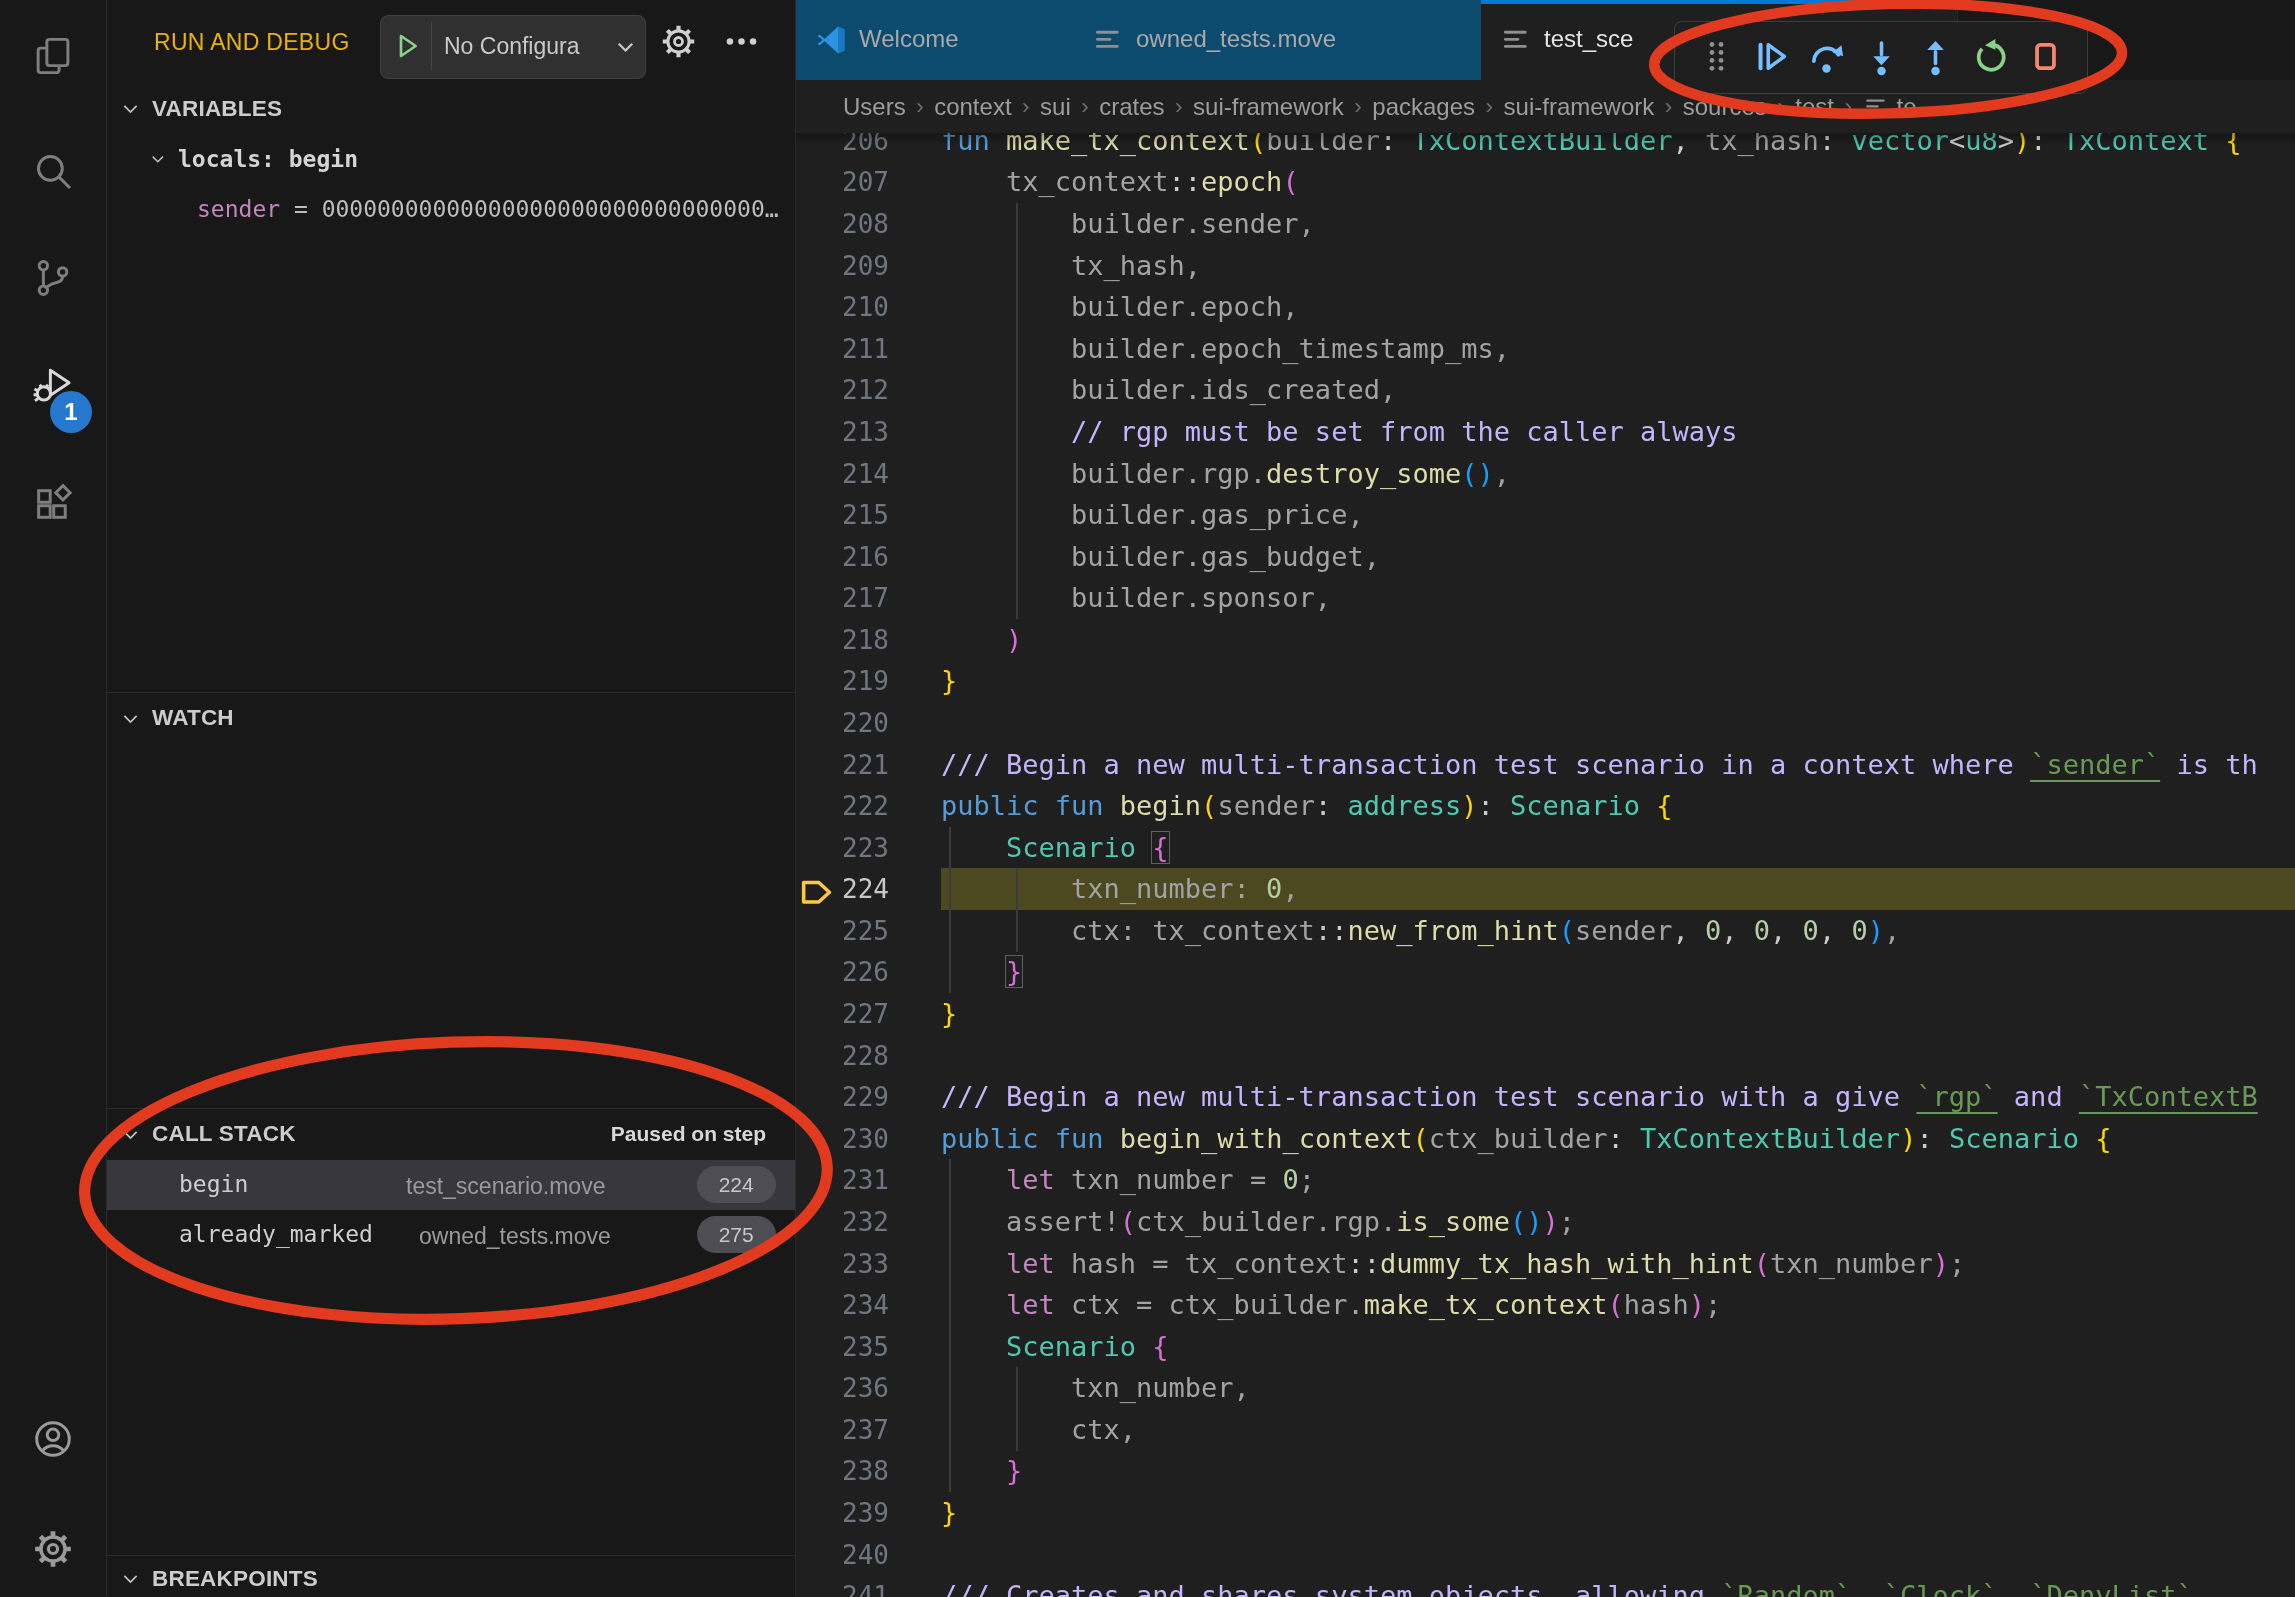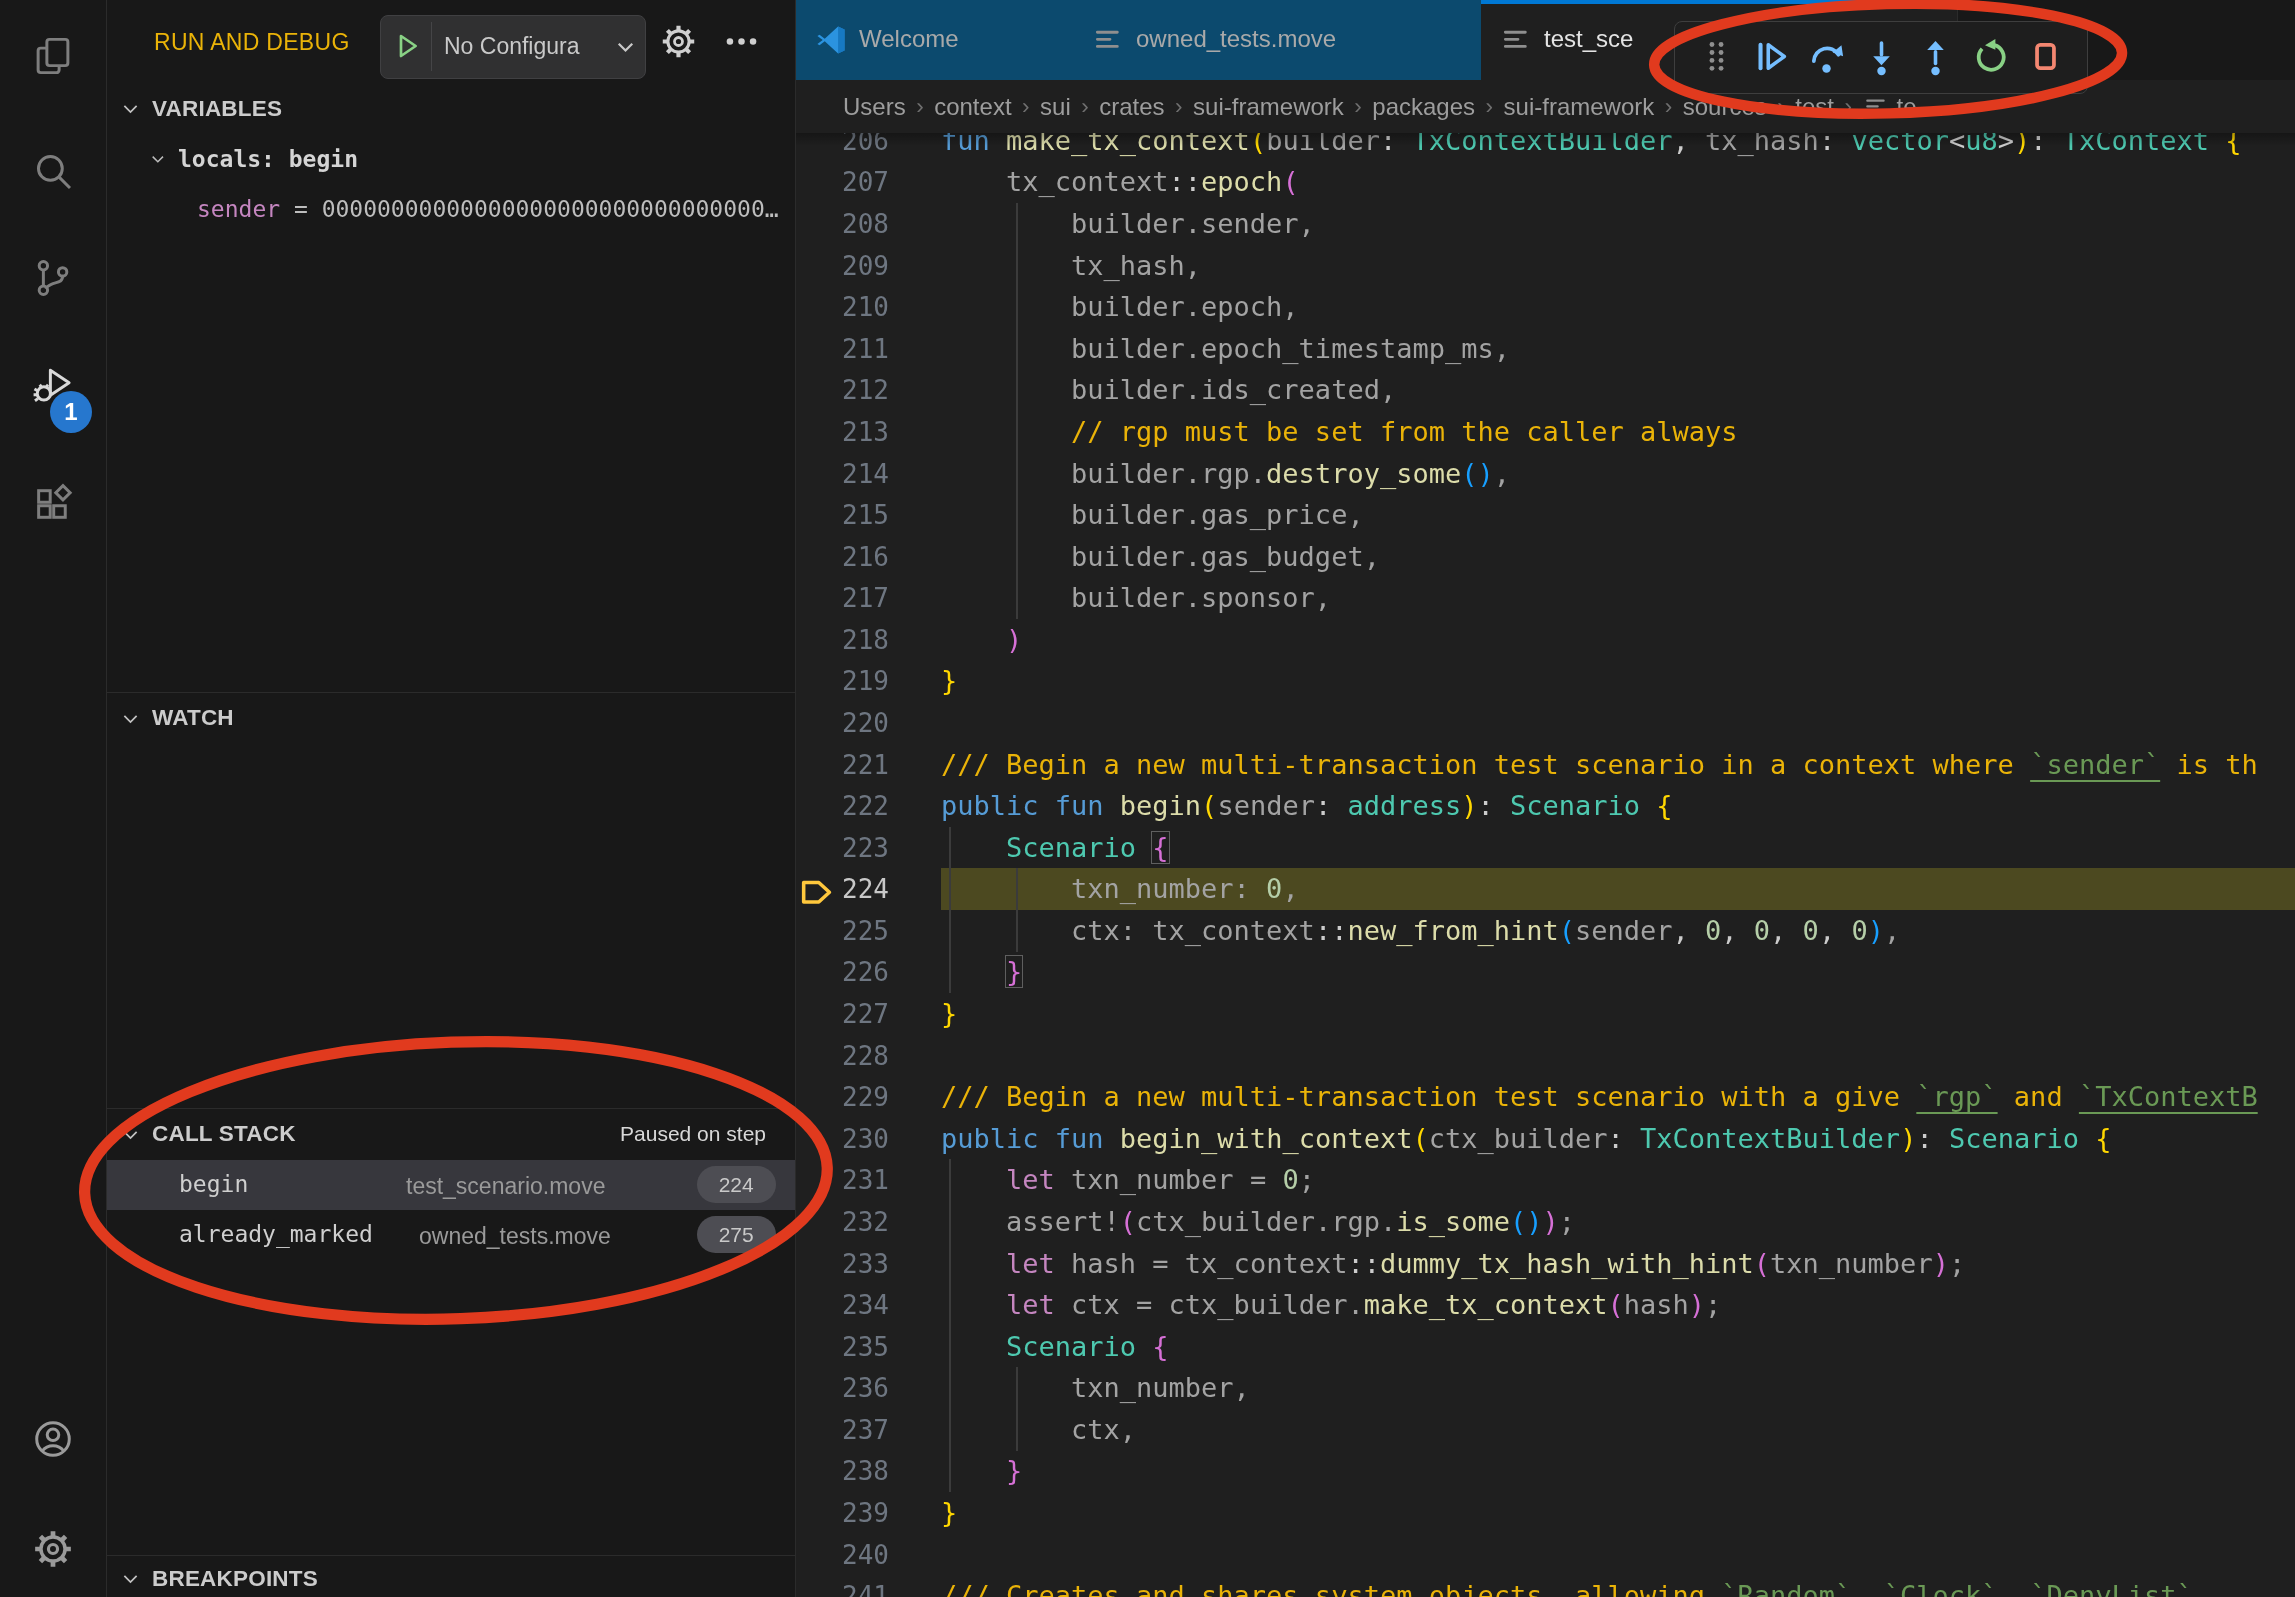--- a/index.html
+++ b/index.html
@@ -32,21 +32,21 @@
   #var-scope{position:absolute;left:71px;top:146px;font-size:23px;font-weight:600;color:#d4d4d4}
   #var-entry{position:absolute;left:90px;top:196px;font-size:23px;white-space:nowrap;overflow:hidden;width:592px}
   #var-entry .vname{color:#c586c0}
   #var-entry .vval{color:#bdbdbd}
   .cs-row{position:absolute;left:0;width:100%;height:50px}
   .cs-row.selected{background:#37373d}
   .cs-fn{position:absolute;left:72px;top:11.3px;font-size:23px;color:#cfcfcf;font-family:"DejaVu Sans Mono",monospace}
   .cs-file{position:absolute;top:13px;font-size:23px;color:#9a9a9a}
   .cs-badge{position:absolute;right:19.3px;top:6.4px;height:37px;min-width:53px;padding:0 13px;border-radius:18.5px;background:#4d4d53;
             color:#c9c9c9;font-size:21px;display:flex;align-items:center;justify-content:center}
-  #cs-status{position:absolute;right:29px;font-size:21px;font-weight:400;color:#d8d8d8}
+  #cs-status{position:absolute;right:29px;font-size:21px;font-weight:700;color:#d8d8d8}
   
   #editor{position:absolute;left:795px;top:0;right:0;bottom:0;border-left:0.8px solid #2b2b2b;background:#1f1f1f}
   #tabbar{position:absolute;left:0;top:0;right:0;height:80px;background:#181818;border-bottom:0.8px solid #2b2b2b}
   .tab{position:absolute;top:0;height:80px;background:#0c4a6e;border-right:0.8px solid #2b2b2b}
   .tab.active{background:#1f1f1f;height:80px;border-bottom:none}
   .tab.active::before{content:"";position:absolute;left:0;top:0;right:0;height:4px;background:#0078d4}
   .tab .ticon{position:absolute;left:19.3px;top:24px;width:32px;height:32px;color:#8f8f8f}
   .tab .ticon svg{width:32px;height:32px}
   .tab .tlabel{position:absolute;left:63px;top:25px;font-size:24px;color:#a9a9a9;white-space:nowrap}
   .tab.active .tlabel{color:#e4e4e4}
@@ -57,21 +57,21 @@
   #code-shadow{position:absolute;left:0;top:133px;right:0;height:13px;z-index:9;
                background:linear-gradient(rgba(0,0,0,.30),rgba(0,0,0,0))}
   #code{position:absolute;left:0;top:0;right:0;bottom:0;z-index:1}
   .row{position:absolute;left:0;width:100%;height:42px;font-family:"DejaVu Sans Mono",monospace;font-size:27px;line-height:42px;white-space:pre}
   .row .hlband{position:absolute;left:145px;right:0;top:0;bottom:0;background:#4c4920}
   .row .ln{position:absolute;left:0;top:0;width:93px;text-align:right;font-size:26px;color:#6e7681}
   .row .ln.cur{color:#c8c8c8}
   .row .content{position:absolute;left:145px;top:0}
   .row .g{position:absolute;top:0;bottom:0;width:1.6px;background:#3b3b3b}
   .row .marker{position:absolute;left:4.8px;top:8.8px;width:32px;height:24px}
-  .t-kw{color:#569CD6}.t-fn{color:#DCDCAA}.t-ty{color:#4EC9B0}.t-cm{color:#eab308}
+  .t-kw{color:#569CD6}.t-fn{color:#DCDCAA}.t-ty{color:#4EC9B0}.t-cm{color:#c4b5fd}
   .t-tx{color:#a3a3a3}.t-op{color:#CCCCCC}.t-pk{color:#C586C0}.t-num{color:#B5CEA8}
   .t-b1{color:#FFD700}.t-b2{color:#D670D6}.t-b3{color:#179FFF}
   .t-ref{color:#6A9955;text-decoration:underline;text-underline-offset:5.6px;text-decoration-thickness:2px}
   .boxed{outline:1.6px solid #5f5f5f;outline-offset:0.8px}
   
   #dbg-toolbar{position:absolute;left:1674px;top:21px;width:414px;height:73px;background:#1e1e1e;
                border:0.8px solid #3e3e3e;border-radius:8px;z-index:40;display:flex;align-items:center;
                justify-content:space-evenly;padding:0 8px;box-sizing:border-box}
   .dbg-btn{width:42px;height:42px;display:flex;align-items:center;justify-content:center}
   .dbg-btn svg{width:39px;height:39px}

